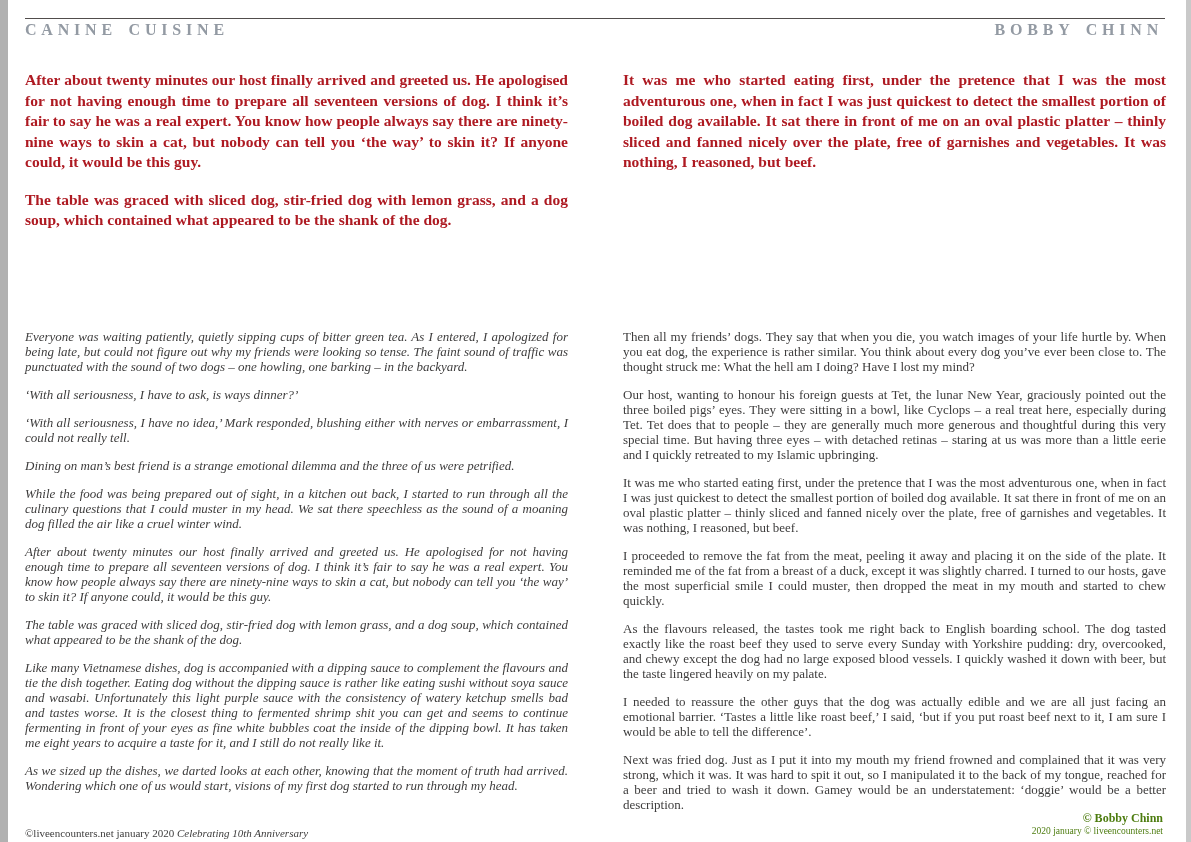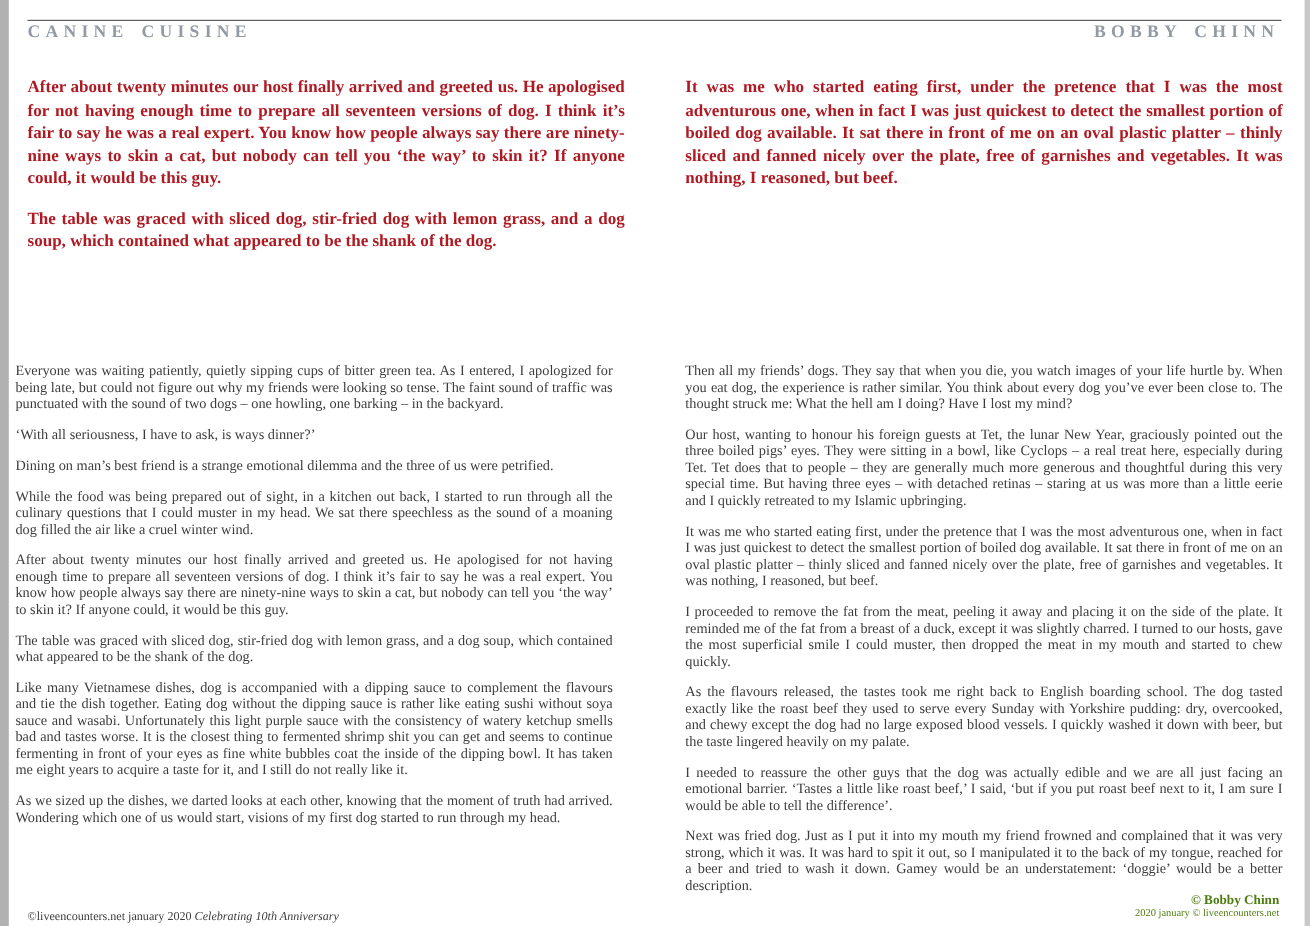--- a/index.html
+++ b/index.html
@@ -21,21 +21,21 @@
     font-size:15.5px; line-height:20.5px; font-weight:bold; text-align:justify;
   }
   .intro p { margin:0 0 17px 0; }
   .intro-left  { left:25px; }
   .intro-right { left:623px; }
   .bodycol {
     position:absolute; top:329px; width:543px; color:#3d3c3c;
     font-size:13px; line-height:15px; text-align:justify;
   }
   .bodycol p { margin:0 0 13px 0; }
-  .body-left  { left:14px; }
+  .body-left  { left:25px;font-style:italic; }
   .body-right { left:623px; }
   .footer-left {
     position:absolute; left:25px; top:827px; font-size:11px; color:#3d3c3c; white-space:nowrap;
   }
   .footer-left .it { font-style:italic; }
   .footer-right {
     position:absolute; right:28px; top:811px; text-align:right; color:#4d7c0f; line-height:1.25;
   }
   .footer-right .author { font-size:12px; font-weight:bold; }
   .footer-right .credit { font-size:9.5px; }
@@ -55,20 +55,21 @@
     <p>After about twenty minutes our host finally arrived and greeted us. He apologised for not having enough time to prepare all seventeen versions of dog. I think it’s fair to say he was a real expert. You know how people always say there are ninety-nine ways to skin a cat, but nobody can tell you ‘the way’ to skin it? If anyone could, it would be this guy.</p>
     <p>The table was graced with sliced dog, stir-fried dog with lemon grass, and a dog soup, which contained what appeared to be the shank of the dog.</p>
   </div>
   <div class="intro intro-right">
     <p>It was me who started eating first, under the pretence that I was the most adventurous one, when in fact I was just quickest to detect the smallest portion of boiled dog available. It sat there in front of me on an oval plastic platter – thinly sliced and fanned nicely over the plate, free of garnishes and vegetables. It was nothing, I reasoned, but beef.</p>
   </div>
 
   <div class="bodycol body-left">
     <p>Everyone was waiting patiently, quietly sipping cups of bitter green tea. As I entered, I apologized for being late, but could not figure out why my friends were looking so tense. The faint sound of traffic was punctuated with the sound of two dogs – one howling, one barking – in the backyard.</p>
     <p>‘With all seriousness, I have to ask, is ways dinner?’</p>
+    <p>‘With all seriousness, I have no idea,’ Mark responded, blushing either with nerves or embarrassment, I could not really tell.</p>
     <p>Dining on man’s best friend is a strange emotional dilemma and the three of us were petrified.</p>
     <p>While the food was being prepared out of sight, in a kitchen out back, I started to run through all the culinary questions that I could muster in my head. We sat there speechless as the sound of a moaning dog filled the air like a cruel winter wind.</p>
     <p>After about twenty minutes our host finally arrived and greeted us. He apologised for not having enough time to prepare all seventeen versions of dog. I think it’s fair to say he was a real expert. You know how people always say there are ninety-nine ways to skin a cat, but nobody can tell you ‘the way’ to skin it? If anyone could, it would be this guy.</p>
     <p>The table was graced with sliced dog, stir-fried dog with lemon grass, and a dog soup, which contained what appeared to be the shank of the dog.</p>
     <p>Like many Vietnamese dishes, dog is accompanied with a dipping sauce to complement the flavours and tie the dish together. Eating dog without the dipping sauce is rather like eating sushi without soya sauce and wasabi. Unfortunately this light purple sauce with the consistency of watery ketchup smells bad and tastes worse. It is the closest thing to fermented shrimp shit you can get and seems to continue fermenting in front of your eyes as fine white bubbles coat the inside of the dipping bowl. It has taken me eight years to acquire a taste for it, and I still do not really like it.</p>
     <p>As we sized up the dishes, we darted looks at each other, knowing that the moment of truth had arrived. Wondering which one of us would start, visions of my first dog started to run through my head.</p>
   </div>
 
   <div class="bodycol body-right">
     <p>Then all my friends’ dogs. They say that when you die, you watch images of your life hurtle by. When you eat dog, the experience is rather similar. You think about every dog you’ve ever been close to. The thought struck me: What the hell am I doing? Have I lost my mind?</p>

